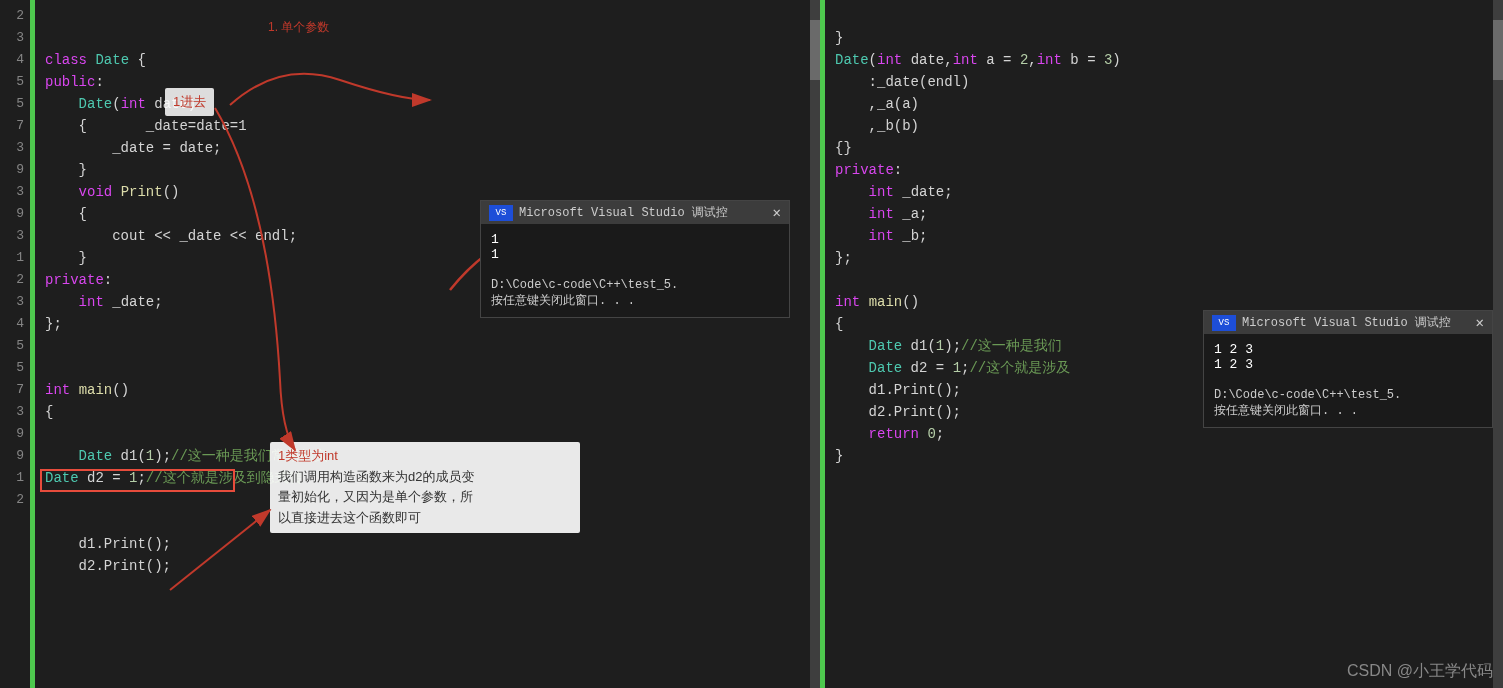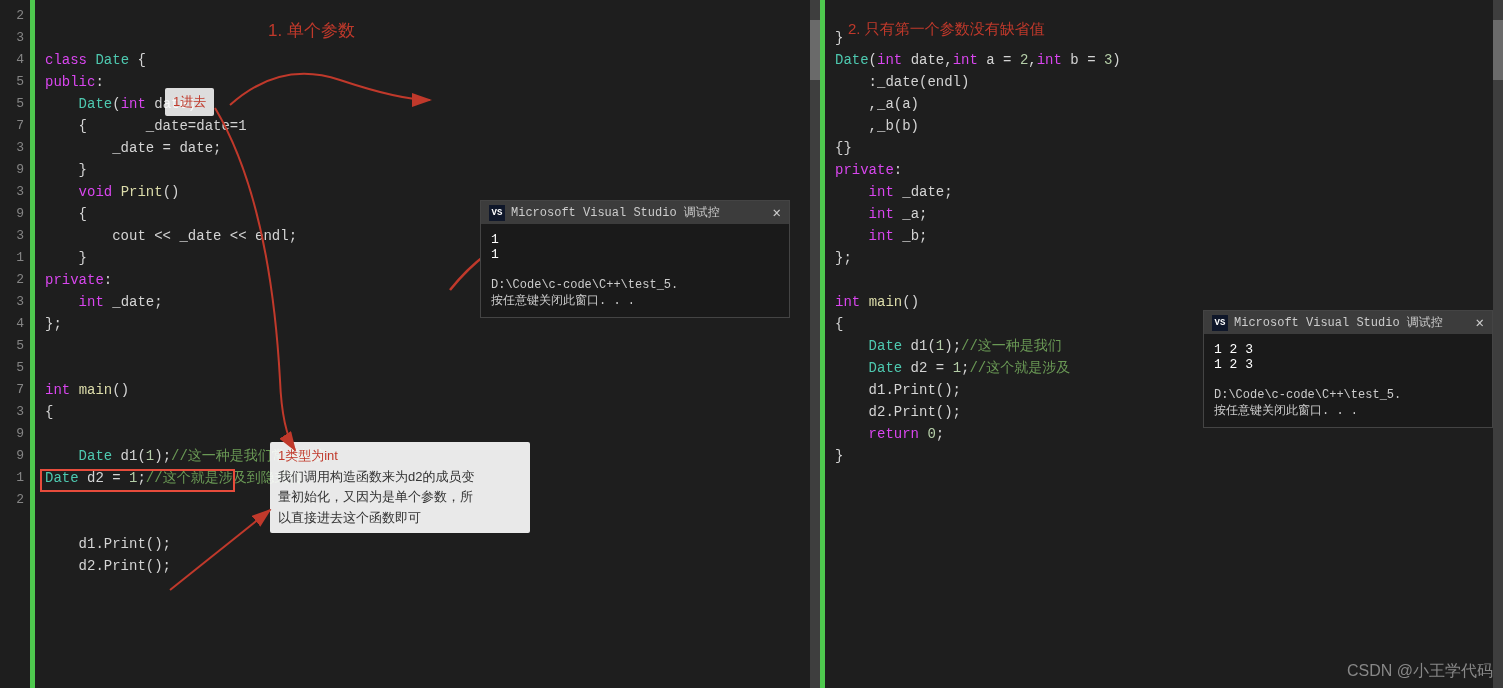--- a/index.html
+++ b/index.html
@@ -120,29 +120,29 @@
       background: #3c3c3c;
       padding: 3px 8px;
       display: flex;
       align-items: center;
       gap: 6px;
       font-size: 12px;
       color: #ccc;
     }
 
     .terminal-icon {
-      width: 16px;
+      width: 24px;
       height: 16px;
-      background: #0f172a;
+      background: #1d4ed8;
       display: inline-flex;
       align-items: center;
       justify-content: center;
       font-size: 9px;
       color: white;
-      font-weight: bold;
+      font-weight: normal;
     }
 
     .terminal-close {
       margin-left: auto;
       color: #ccc;
       font-size: 14px;
       cursor: pointer;
     }
 
     .terminal-body {
@@ -264,25 +264,25 @@
 <div class="highlight-box" style="top:-1px;left:-5px;width:195px;height:23px;"></div>
 </span>
 <span>    d1.Print();</span>
 <span>    d2.Print();</span>
       </div>
       <div class="scrollbar-left">
         <div class="small-scrollbar-thumb"></div>
       </div>
     </div>
 
-    <div class="annotation-box" style="top:14px; left:260px; font-family:'Microsoft YaHei',sans-serif; color:#c0392b; font-size:17px; background:transparent; border:none;text-align:center;">1. 单个参数</div>
+    <div class="annotation-box" style="top:14px; left:260px; font-family:'Microsoft YaHei',sans-serif; color:#c0392b; font-size:12px; background:transparent; border:none;text-align:center;">1. 单个参数</div>
 
     <div class="annotation-box" style="top:88px; left:165px; background:rgba(255,255,255,0.85); color:#c0392b; font-size:13px;">1进去</div>
 
-    <div class="annotation-box" style="bottom:155px; left:270px; width:260px; background:rgba(255,255,255,0.9); color:#333; font-size:13px; font-family:'Microsoft YaHei',sans-serif; line-height:1.6;">
+    <div class="annotation-box" style="bottom:155px; left:270px; width:310px; background:rgba(255,255,255,0.9); color:#333; font-size:13px; font-family:'Microsoft YaHei',sans-serif; line-height:1.6;">
       <span style="color:#c0392b">1类型为int</span><br>
       我们调用构造函数来为d2的成员变<br>
       量初始化，又因为是单个参数，所<br>
       以直接进去这个函数即可
     </div>
 
   </div>
 
   <div class="right-panel">
     <div class="green-bar-right"></div>
@@ -302,21 +302,20 @@
 <span><span class="kw-blue">int</span> <span class="func-yellow">main</span>()</span>
 <span>{</span>
 <span>    <span class="kw-teal">Date</span> d1(<span class="num">1</span>);<span class="comment-green">//这一种是我们</span></span>
 <span>    <span class="kw-teal">Date</span> d2 = <span class="num">1</span>;<span class="comment-green">//这个就是涉及</span></span>
 <span>    d1.Print();</span>
 <span>    d2.Print();</span>
 <span>    <span class="kw-blue">return</span> <span class="num">0</span>;</span>
 <span>}</span>
     </div>
 
-    <div class="annotation-box" style="top:14px; left:20px; font-family:'Microsoft YaHei',sans-serif; color:#c0392b; font-size:15px; background:transparent; border:none;">2. 只有第一个参数没有缺省值</div>
 
     <div class="terminal" style="right:10px; top:310px; width:290px;">
       <div class="terminal-titlebar">
         <span class="terminal-icon">VS</span>
         <span>Microsoft Visual Studio 调试控</span>
         <span class="terminal-close">✕</span>
       </div>
       <div class="terminal-body">
         <div>1 2 3<br>1 2 3</div>
         <div class="terminal-path">D:\Code\c-code\C++\test_5.<br>按任意键关闭此窗口. . .</div>

